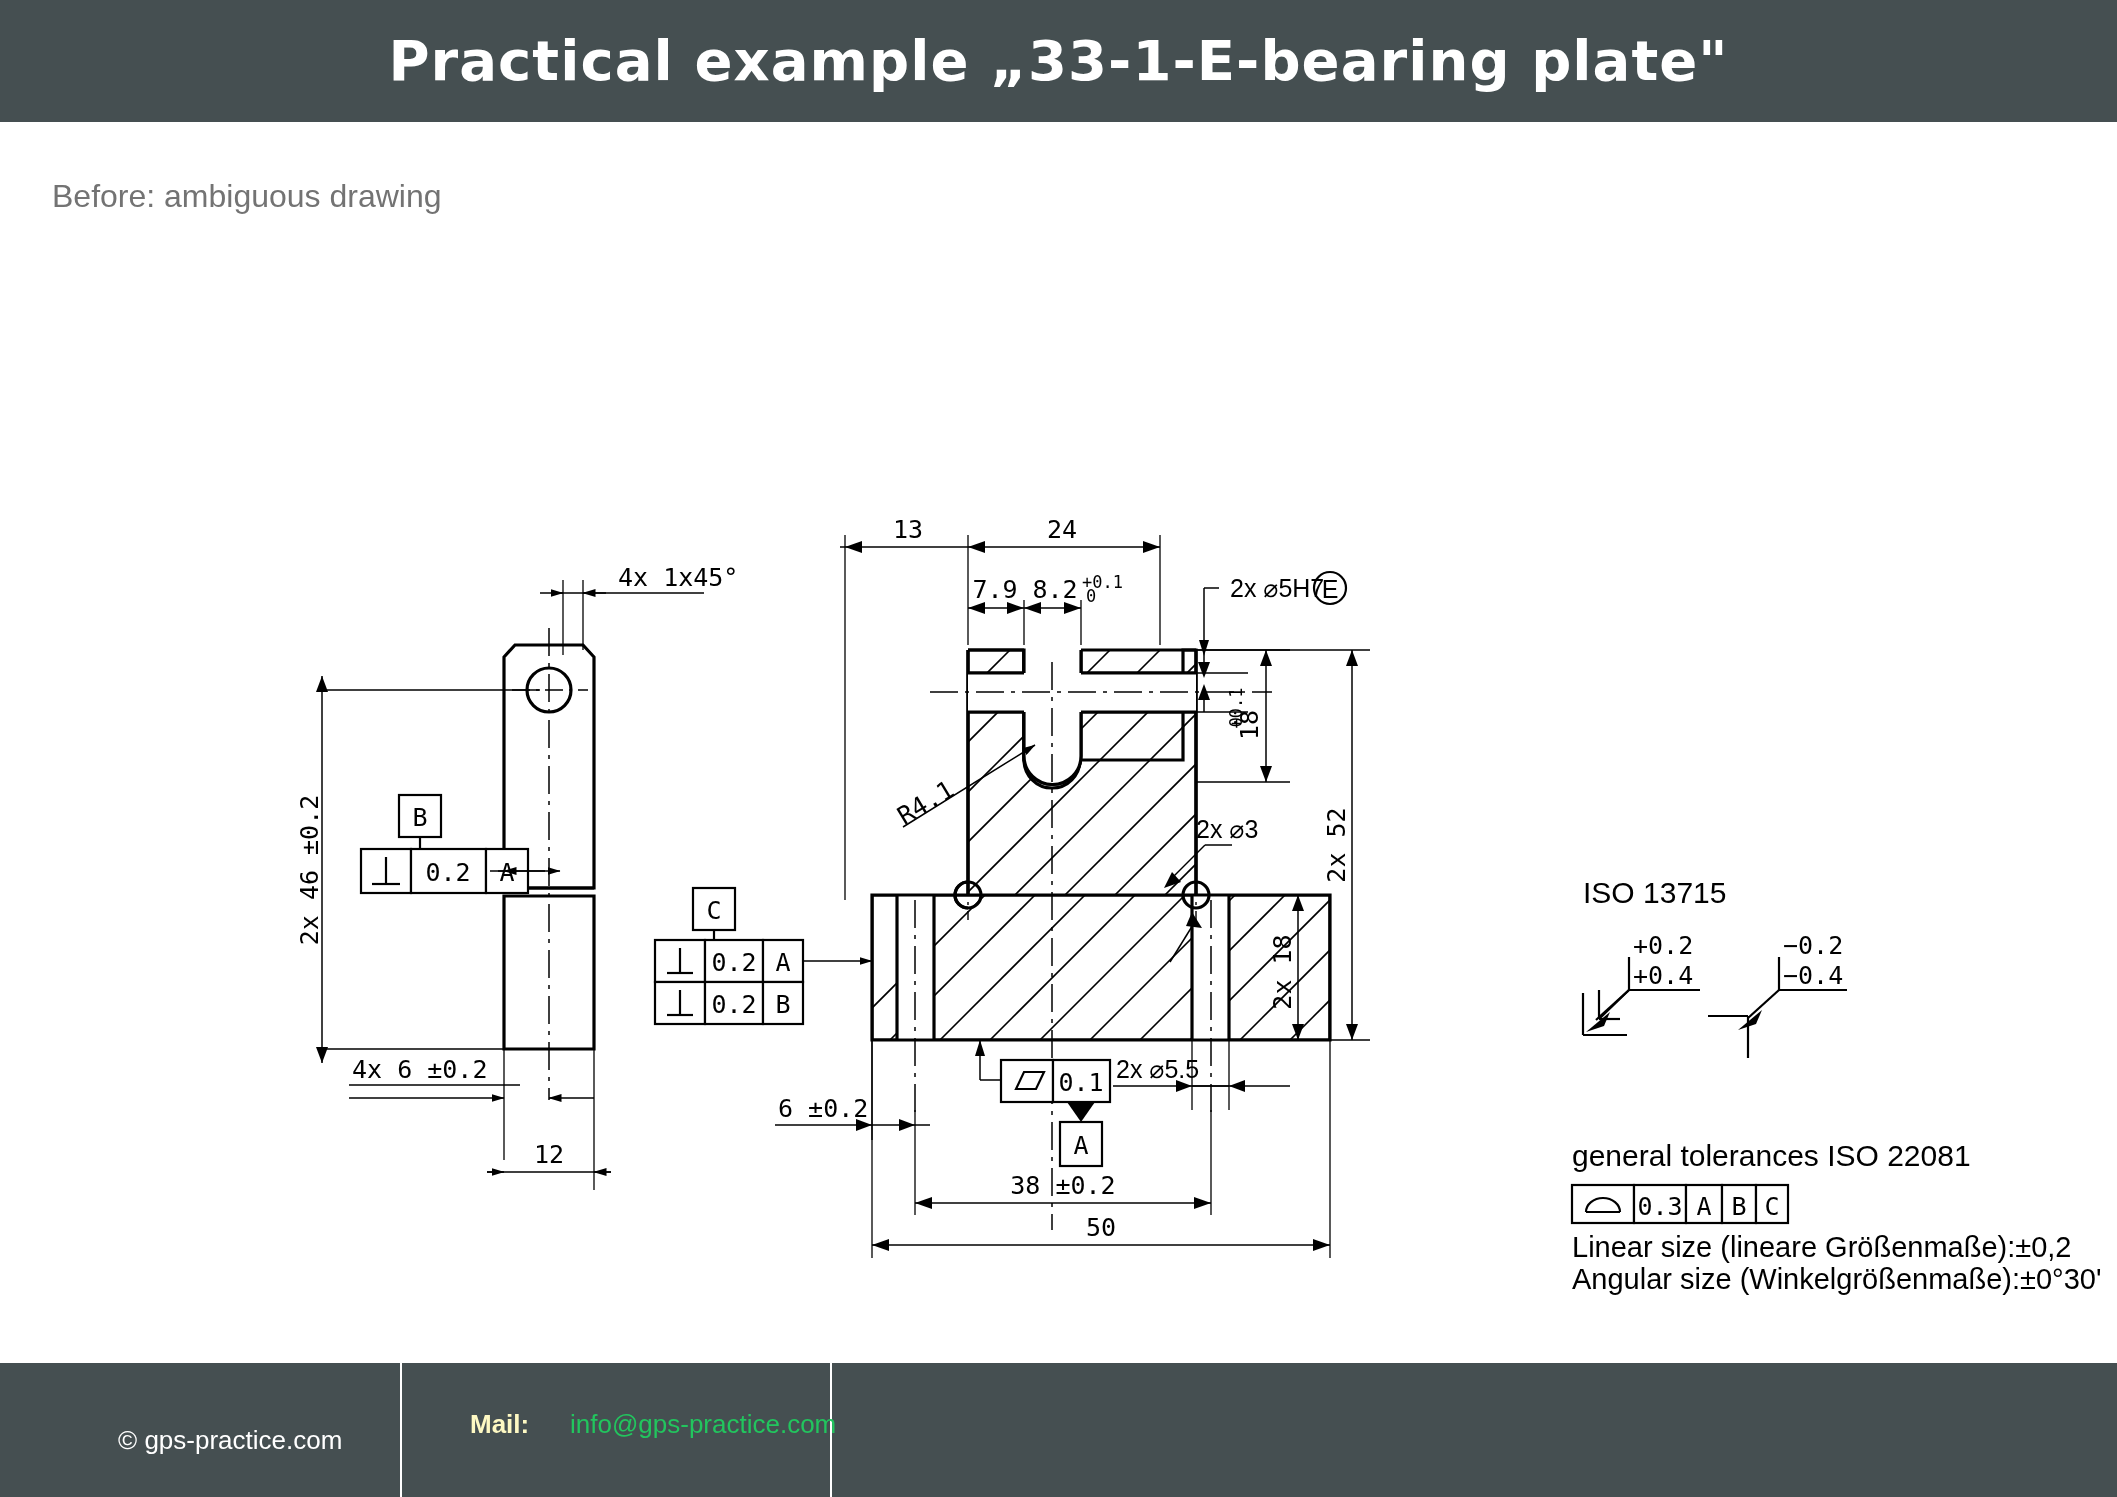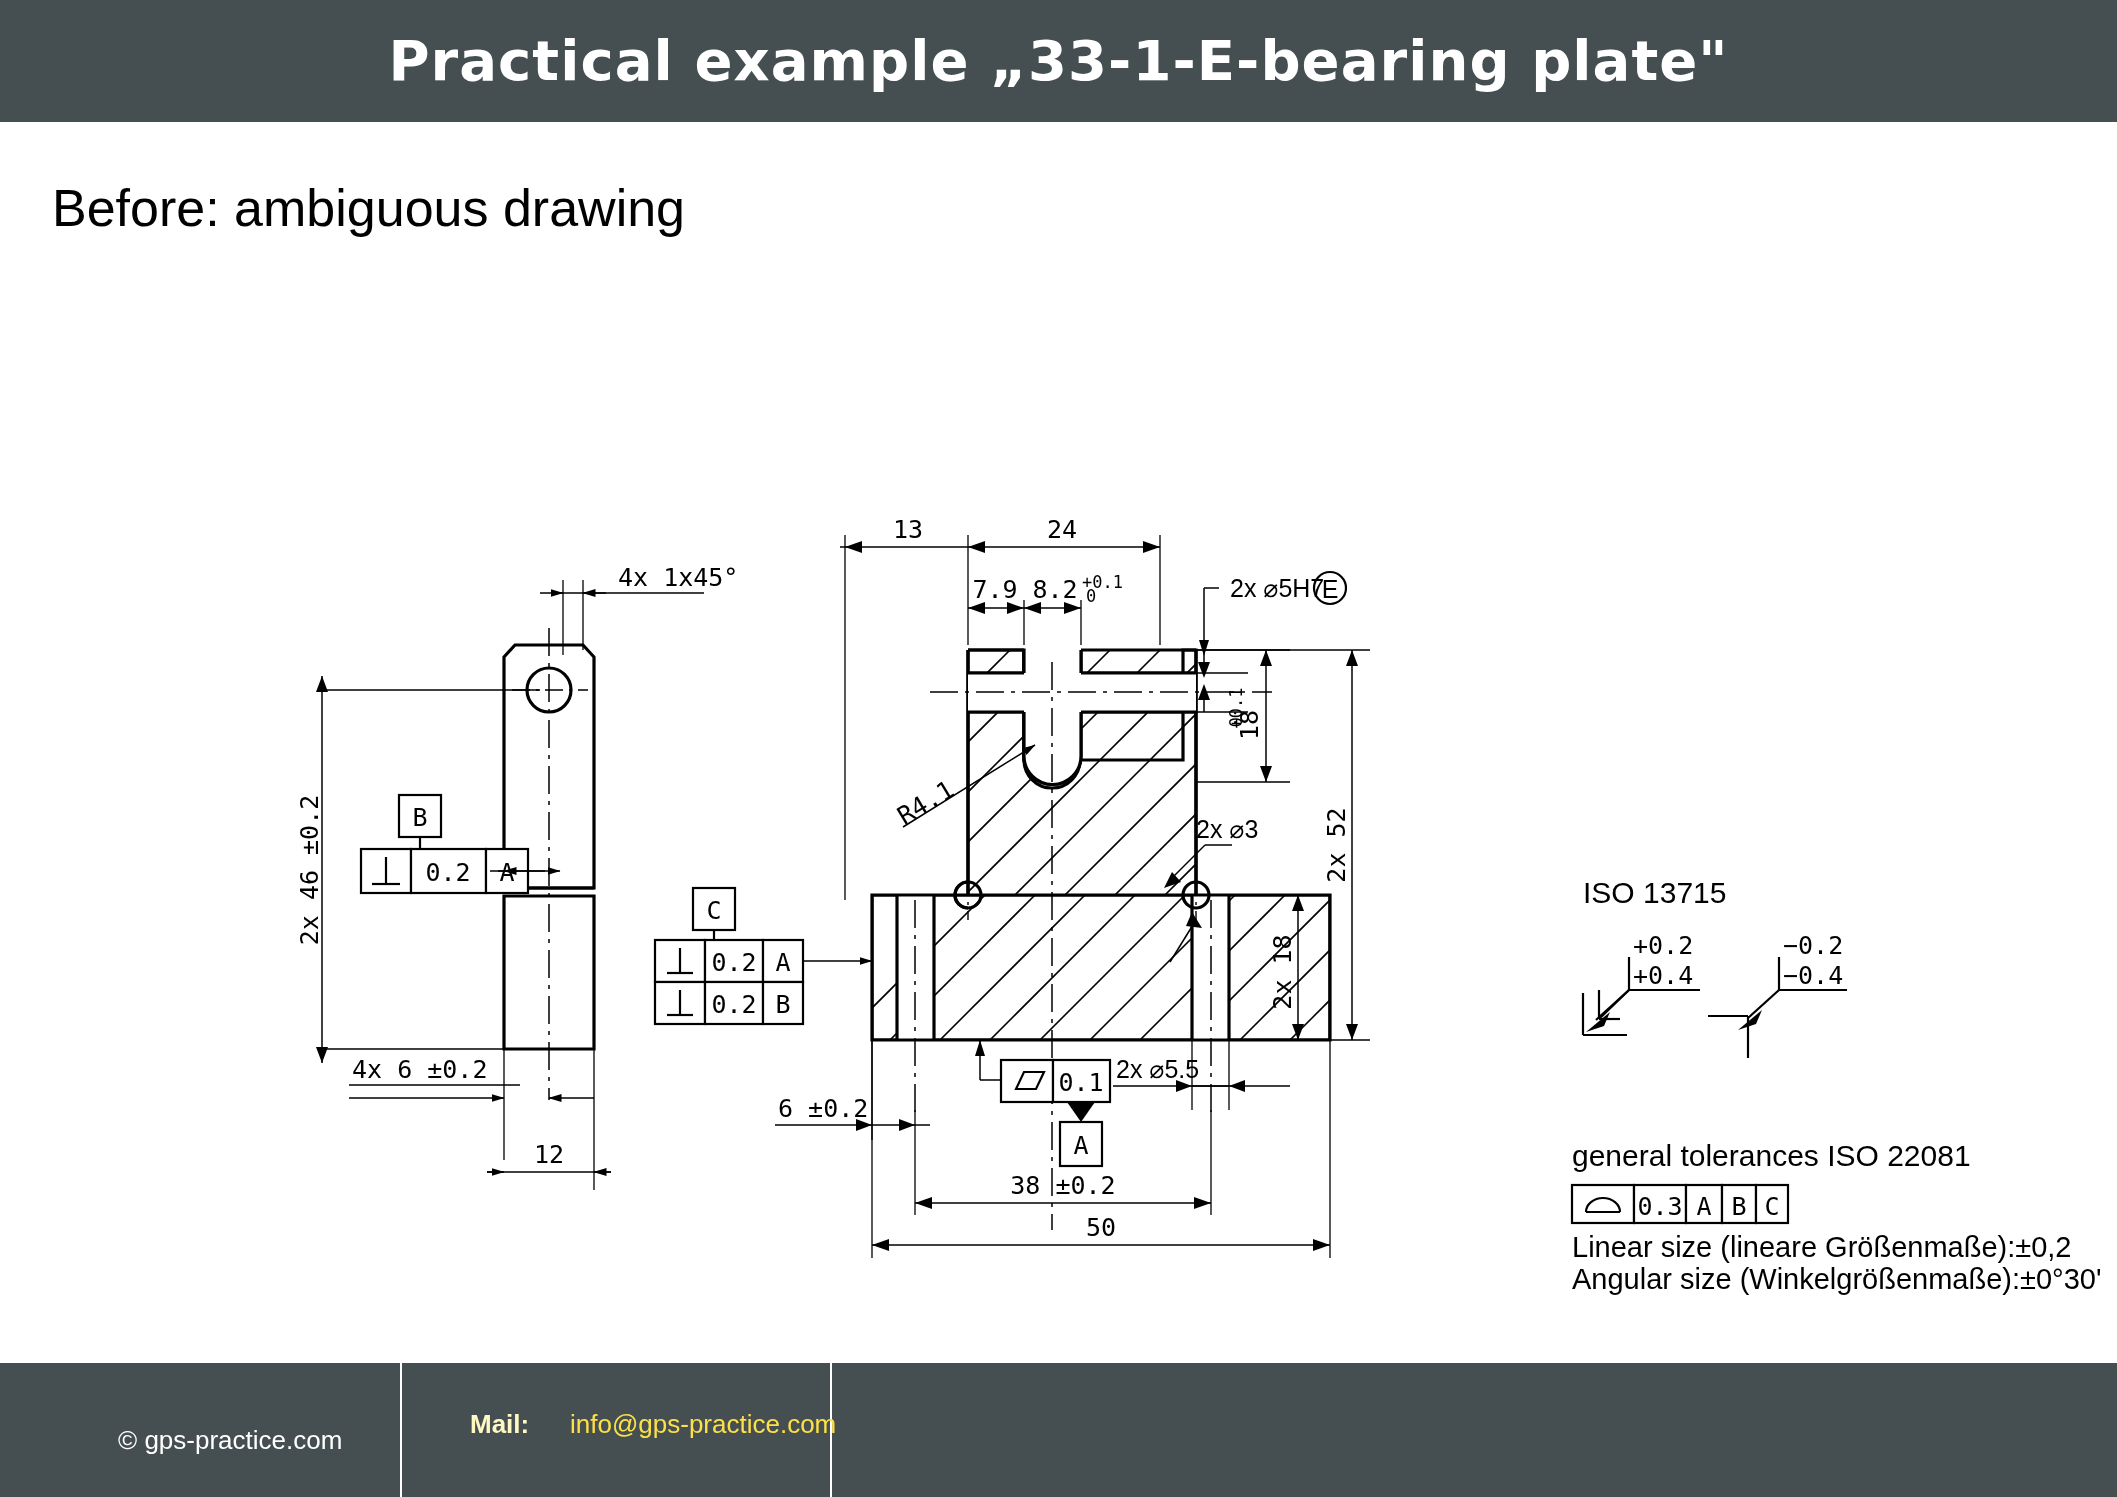--- a/index.html
+++ b/index.html
@@ -25,37 +25,37 @@
     font-size:55px;
     font-weight:bold;
     letter-spacing:1px;
     white-space:nowrap;
     transform:scaleX(1.02);
   }
 
   
   .subtitle{
     position:absolute;left:52px;top:178px;
-    font-size:52px;color:#000000;
+    font-size:32px;color:#737373;
     font-family:"Liberation Sans", sans-serif;
     white-space:nowrap;
   }
 
   
   .footer{
     position:absolute;left:0;top:1363px;width:2117px;height:134px;
     background:#454f51;
   }
   .footer .divline{position:absolute;top:0;width:2px;height:134px;background:#ffffff;}
   .footer-copy{
     position:absolute;left:118px;top:46px;width:280px;
     color:#fff;font-size:26px;white-space:nowrap;margin-top:16px;
   }
   .footer-maillbl{position:absolute;left:470px;top:46px;color:#fef9c3;font-size:26px;font-weight:bold;}
-  .footer-mail{position:absolute;left:570px;top:46px;color:#fde047;font-size:26px;white-space:nowrap;}
+  .footer-mail{position:absolute;left:570px;top:46px;color:#22c55e;font-size:26px;white-space:nowrap;}
 
   
   svg.draw{position:absolute;left:0;top:0;width:2117px;height:1497px;pointer-events:none;}
 
   
   svg text{font-family:"DejaVu Sans Mono","DejaVu Sans",monospace;fill:#000;}
   .dim{font-size:25px;letter-spacing:0px;}
   .dimsm{font-size:17px;}
   .sans{font-family:"Liberation Sans",sans-serif;}
 

